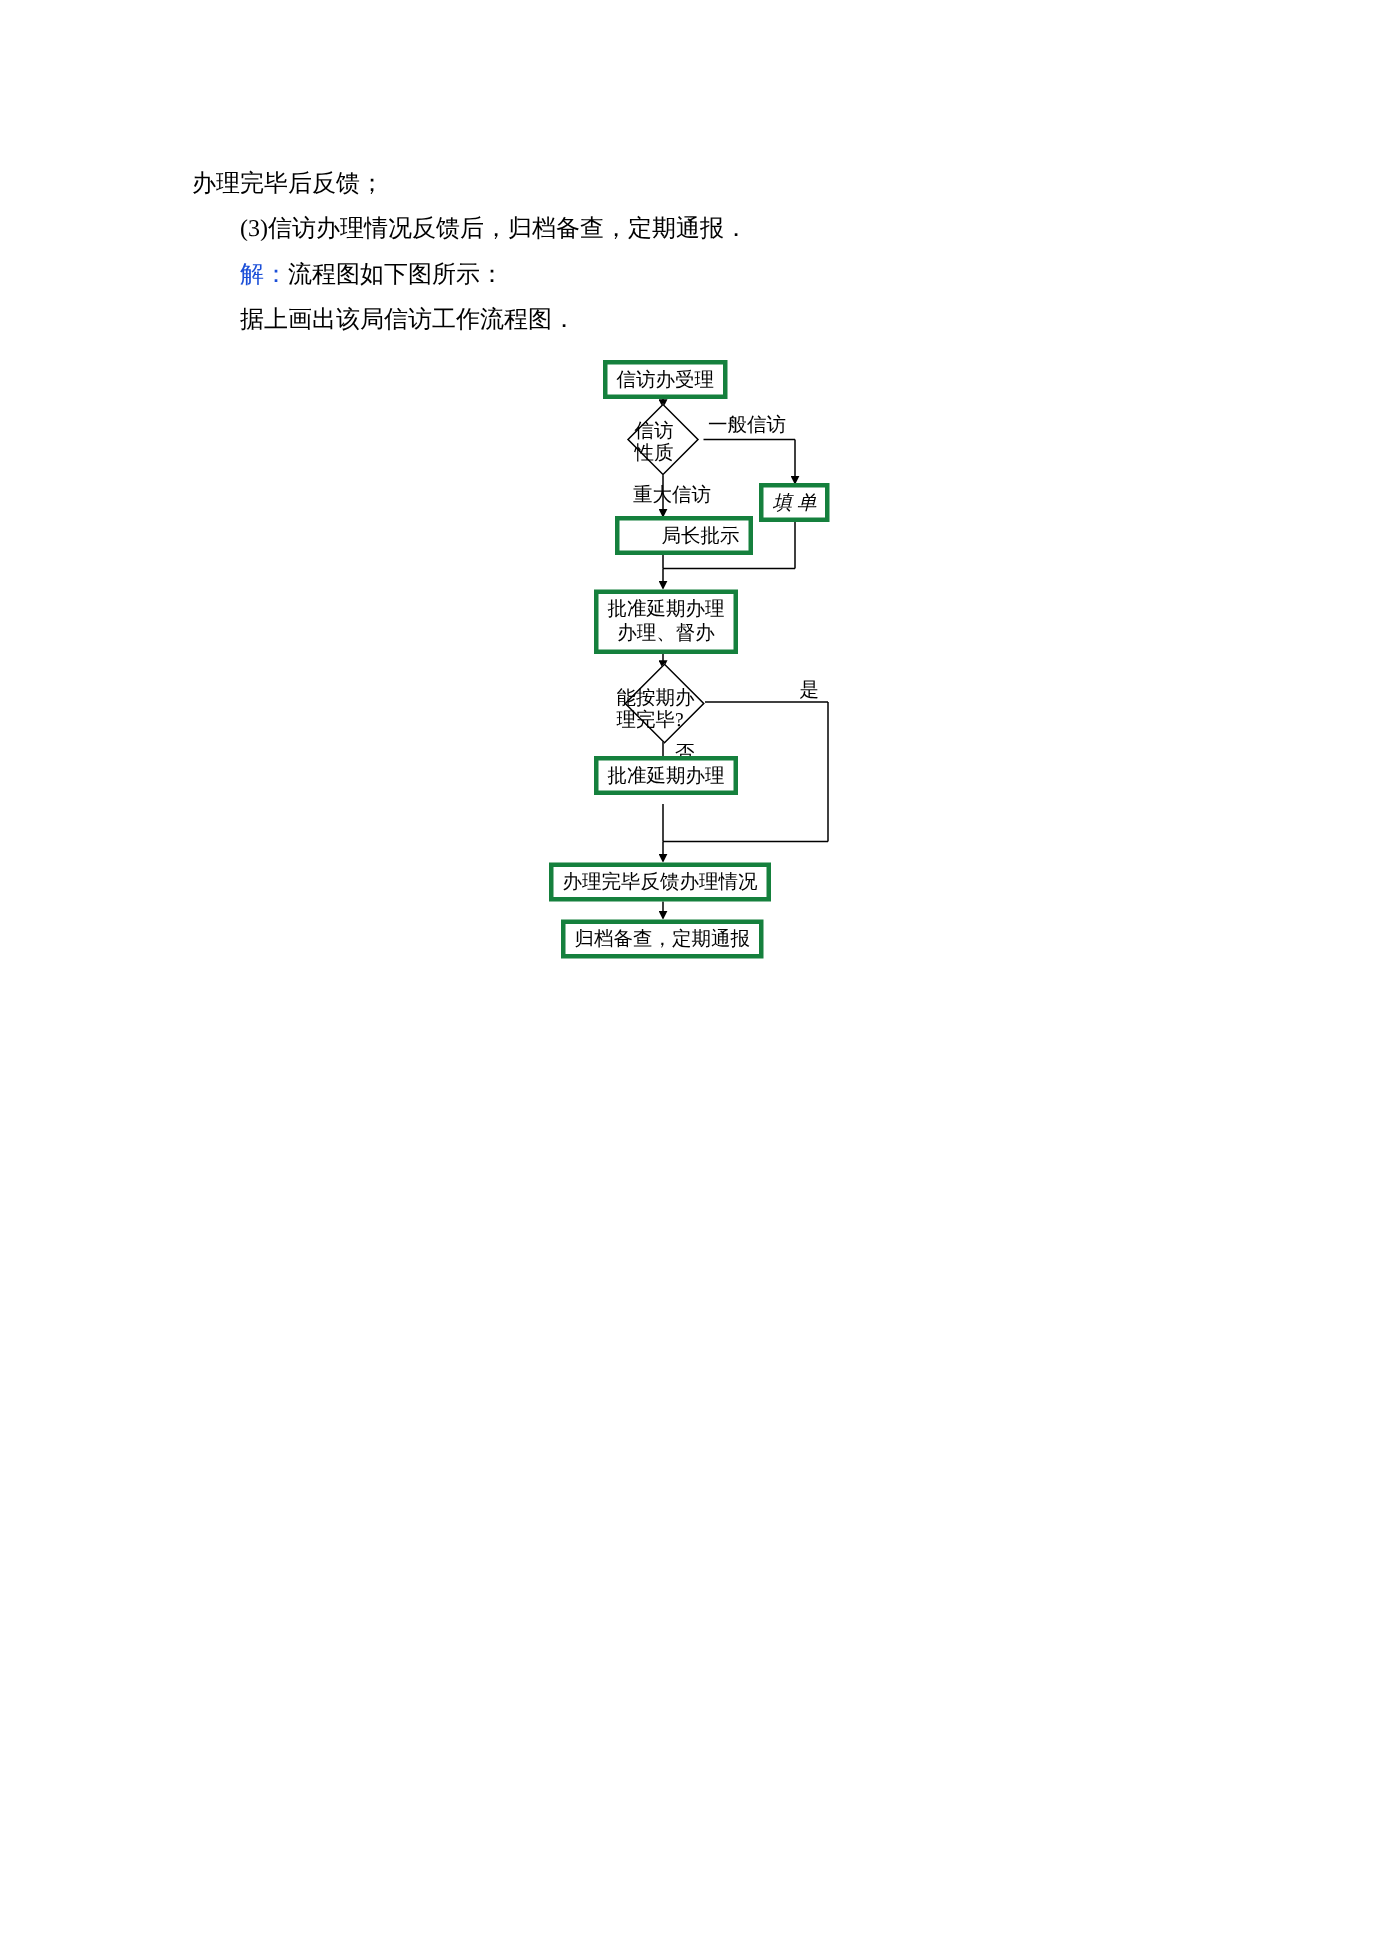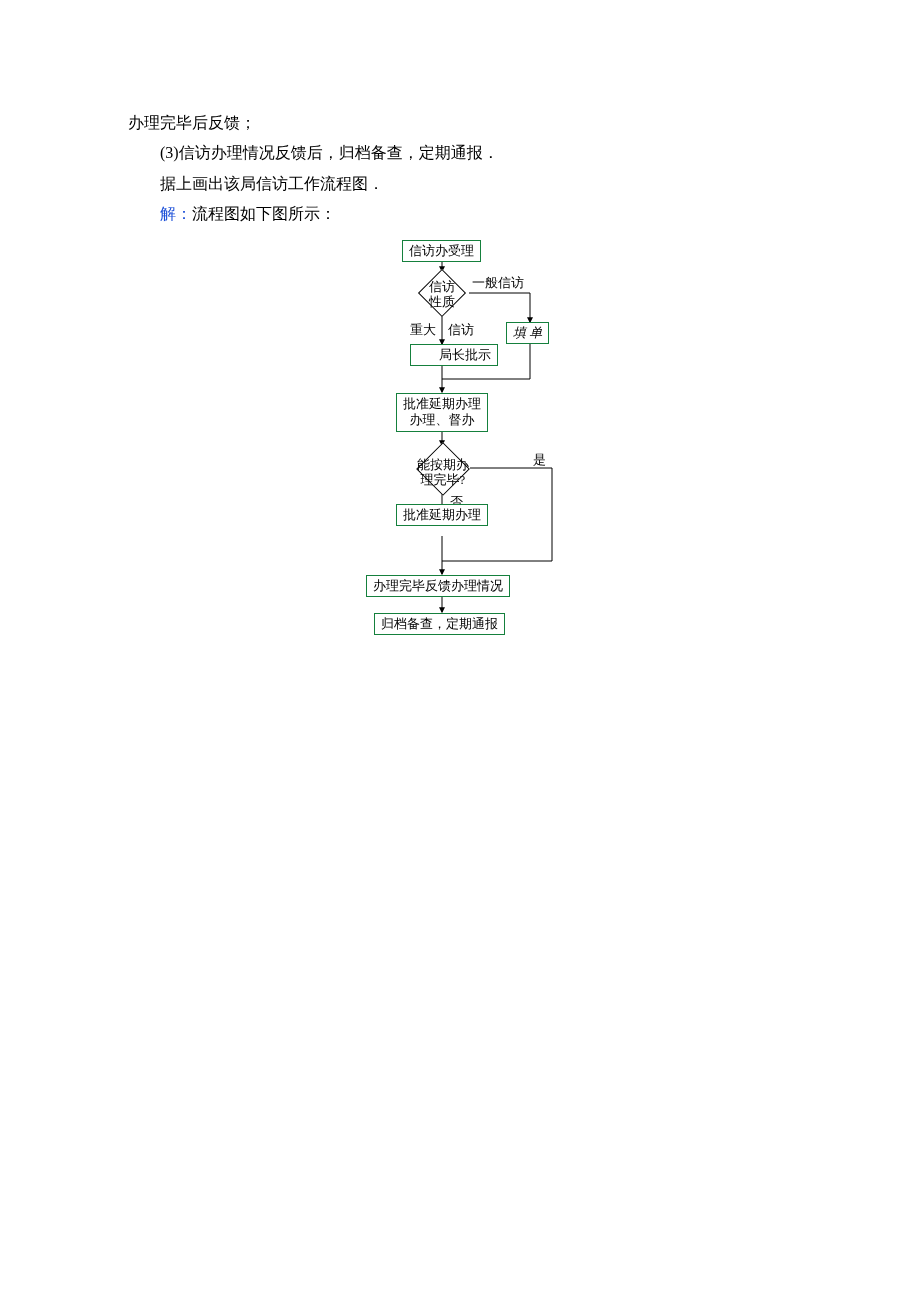--- a/index.html
+++ b/index.html
@@ -24,59 +24,58 @@
   }
   .flow-wrap{
     position:relative;
     width:260px;
     height:420px;
     margin:6px auto 0 auto;
     font-size:13px;
   }
   .box{
     position:absolute;
-    border:1px solid #15803d;
+    border:3px solid #15803d;
     background:#fff;
     text-align:center;
     padding:2px 6px;
     line-height:1.3;
   }
   .diamond{
     position:absolute;
     border:1px solid #000;
     transform:rotate(45deg);
     background:#fff;
   }
   .dlabel{
     position:absolute;
-    text-align:center;
     line-height:1.15;
   }
   .txt{
     position:absolute;
     line-height:1.2;
   }
   svg{
     position:absolute;
     left:0;top:0;
     width:260px;height:420px;
     overflow:visible;
   }
 </style>
 </head>
 <body>
 
 <div class="page">
 
   <div>办理完毕后反馈；</div>
   <div class="more-indent">(3)信访办理情况反馈后，归档备查，定期通报．</div>
-  <div class="more-indent">据上画出该局信访工作流程图．</div>
   <div class="more-indent">
     <span class="solve-label">解：</span><span>流程图如下图所示：</span>
   </div>
+  <div class="more-indent">据上画出该局信访工作流程图．</div>
 
   <div class="flow-wrap">
     <svg>
       <defs>
         <marker id="arr" viewBox="0 0 10 10" refX="8" refY="5" markerWidth="6" markerHeight="6" orient="auto">
           <path d="M0 0 L10 5 L0 10 z" fill="#000"></path>
         </marker>
       </defs>
       <line x1="104" y1="24" x2="104" y2="35" stroke="#000" marker-end="url(#arr)"></line>
       <line x1="131" y1="57" x2="192" y2="57" stroke="#000"></line>
@@ -93,21 +92,21 @@
       <line x1="104" y1="300" x2="104" y2="325" stroke="#000"></line>
       <line x1="214" y1="325" x2="104" y2="325" stroke="#000"></line>
       <line x1="104" y1="325" x2="104" y2="338" stroke="#000" marker-end="url(#arr)"></line>
       <line x1="104" y1="360" x2="104" y2="376" stroke="#000" marker-end="url(#arr)"></line>
     </svg>
 
     <div class="box" style="left:64px;top:4px;">信访办受理</div>
     <div class="diamond" style="left:87px;top:40px;width:32px;height:32px;"></div>
     <div class="dlabel" style="left:85px;top:44px;width:38px;">信访性质</div>
     <div class="txt" style="left:134px;top:39px;text-align:center;">一般信访</div>
-    <div class="txt" style="left:72px;top:86px;font-family:Liberation Serif, serif;">重大</div>
+    <div class="txt" style="left:84px;top:86px;font-family:Liberation Serif, serif;">重大</div>
     <div class="txt" style="left:110px;top:86px;">信访</div>
     <div class="box" style="left:168px;top:86px;font-style:italic;">填  单</div>
     <div class="box" style="left:72px;top:108px;padding-left:28px;">局长批示</div>
     <div class="box" style="left:58px;top:157px;">
       <div>批准延期办理</div>
       <div>办理、督办</div>
     </div>
     <div class="diamond" style="left:86px;top:214px;width:36px;height:36px;"></div>
     <div class="dlabel" style="left:73px;top:222px;width:64px;">
       <div>能按期办</div>

